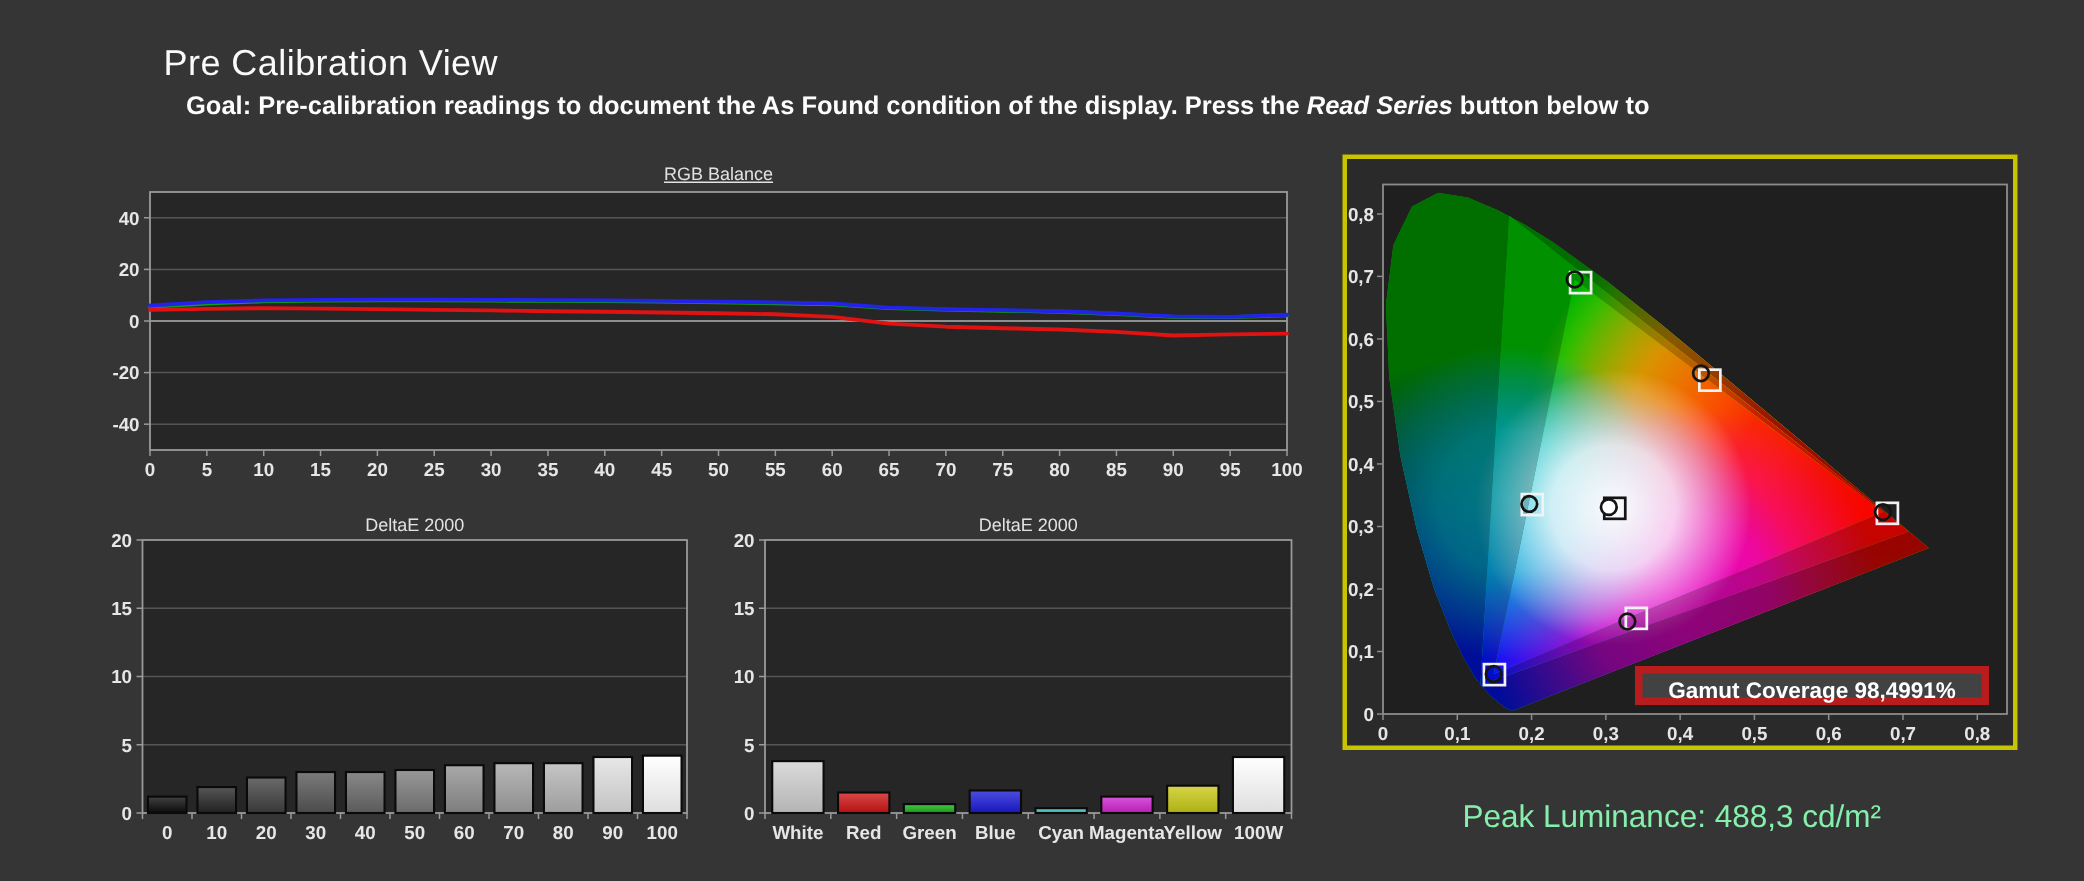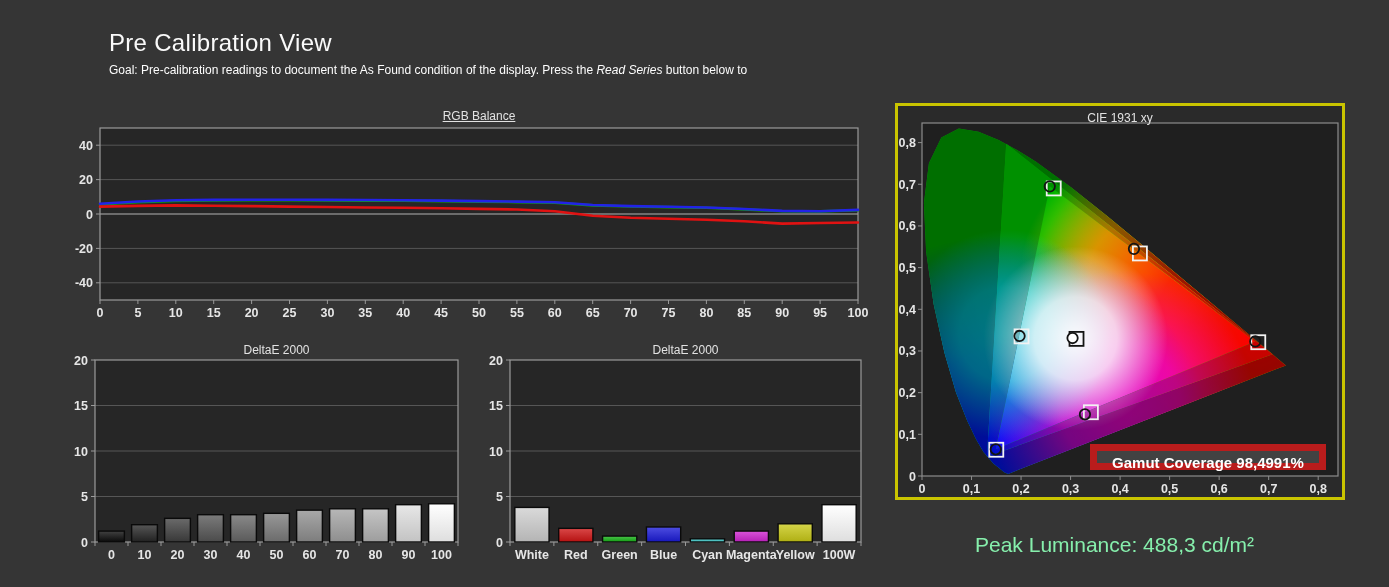--- a/index.html
+++ b/index.html
@@ -1,26 +1,26 @@
 <!DOCTYPE html>
 <html><head>
 <meta charset="utf-8">
 <style>
   html,body{margin:0;padding:0;}
   body{width:1389px;height:587px;background:#353535;font-family:"Liberation Sans",sans-serif;position:relative;overflow:hidden;color:#eee;}
   .abs{position:absolute;}
   #page-title{left:109px;top:29px;font-size:24px;color:#fafafa;letter-spacing:.3px;text-align:center;}
-  #goal{left:109px;top:62px;font-size:12px;font-weight:400;color:#fdfdfd;line-height:17.5px;white-space:nowrap;}
+  #goal{left:124px;top:62px;font-size:17px;font-weight:700;color:#fdfdfd;line-height:17.5px;white-space:nowrap;}
   .chart-title{font-size:12px;color:#e2e2e2;text-align:center;font-weight:400;}
   #rgb-title{left:100px;top:109px;width:758px;text-decoration:underline;}
   #de1-title{left:95px;top:343px;width:363px;}
   #de2-title{left:510px;top:343px;width:351px;}
   .cie-panel{left:895px;top:103px;width:444px;height:391px;border:3px solid #c9c400;background:#2a2a2a;}
   #cie-title{left:0;top:5px;width:444px;}
-  #coverage{left:192px;top:338px;width:236px;height:26px;background:rgba(170,170,170,.25);border:7px solid #b91c1c;box-sizing:border-box;color:#fff;font-size:15px;font-weight:700;text-align:center;line-height:23px;}
+  #coverage{left:192px;top:338px;width:236px;height:26px;background:rgba(170,170,170,.25);border:5px solid #b91c1c;box-sizing:border-box;color:#fff;font-size:15px;font-weight:700;text-align:center;line-height:23px;}
   #peak{left:975px;top:533px;font-size:21px;color:#86efac;}
   svg{display:block;}
   svg text{font-family:"Liberation Sans",sans-serif;}
 </style>
 </head>
 <body>
 
 <div class="abs" id="page-title">Pre Calibration View</div>
 
 <div class="abs" id="goal"><span>Goal: Pre-calibration readings to document the As Found condition of the display. Press the </span><i>Read Series</i><span> button below to</span><br></div>
@@ -377,17 +377,16 @@
       <circle cx="151.77142857142857" cy="80.34828807556079" r="5.2" fill="none" stroke="#141414" stroke-width="1.8"></circle>
       <rect x="91.28571428571429" y="336.74380165289256" width="14" height="14" fill="none" stroke="#f2f2f2" stroke-width="1.8"></rect>
       <circle cx="97.7904761904762" cy="343.32703659976386" r="5.2" fill="none" stroke="#141414" stroke-width="1.8"></circle>
       <rect x="116.54285714285714" y="223.383707201889" width="14" height="14" fill="none" stroke="#f2f2f2" stroke-width="1.8"></rect>
       <circle cx="121.56190476190477" cy="229.96694214876032" r="5.2" fill="none" stroke="#141414" stroke-width="1.8"></circle>
       <rect x="185.8761904761905" y="299.2349468713105" width="14" height="14" fill="none" stroke="#f2f2f2" stroke-width="1.8"></rect>
       <circle cx="186.93333333333337" cy="308.31877213695395" r="5.2" fill="none" stroke="#141414" stroke-width="1.8"></circle>
       <rect x="234.90476190476193" y="140.4474616292798" width="14" height="14" fill="none" stroke="#f2f2f2" stroke-width="1.8"></rect>
       <circle cx="235.96190476190475" cy="142.8630460448642" r="5.2" fill="none" stroke="#141414" stroke-width="1.8"></circle>
     </svg>
-  <div class="abs chart-title" id="cie-title">CIE 1931 xy</div>
   <div class="abs" id="coverage">Gamut Coverage 98,4991%</div>
 </div>
 
 <div class="abs" id="peak">Peak Luminance: 488,3 cd/m²</div>
 
 </body></html>

